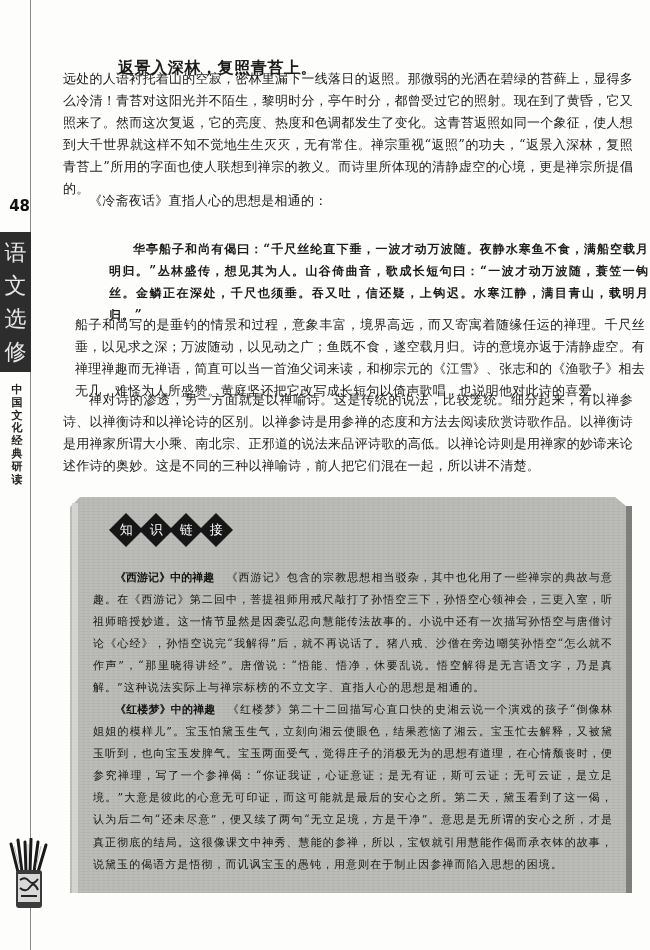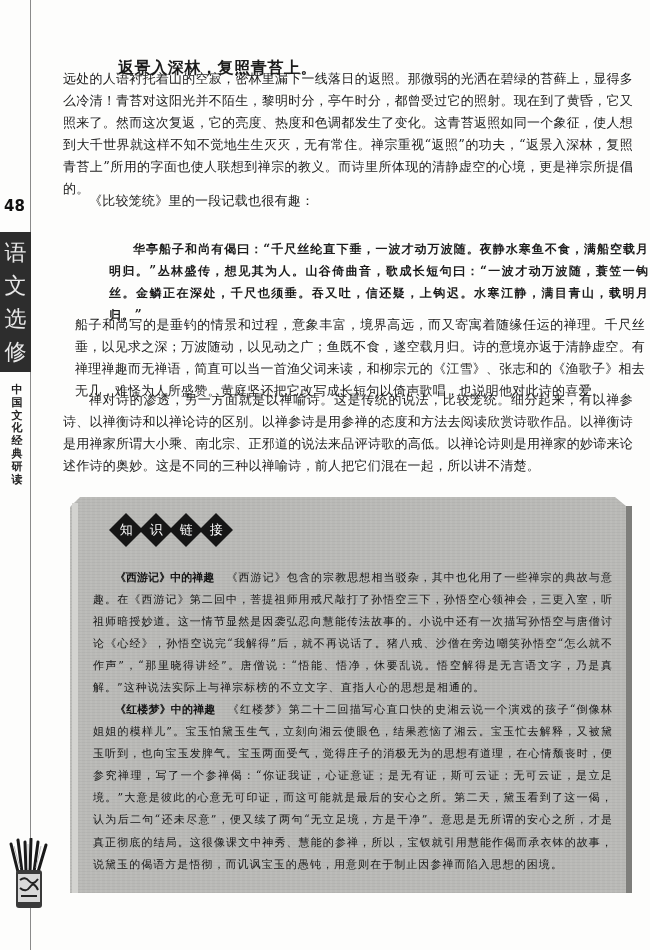--- a/index.html
+++ b/index.html
@@ -1,21 +1,21 @@
 <!DOCTYPE html>
 <html><head>
 <meta charset="utf-8">
 <style>
   html, body { margin:0; padding:0; }
   body {
     width:650px; height:950px; background:#fdfdfc; position:relative; overflow:hidden;
     font-family: "DejaVu Serif", "Liberation Serif", serif; color:#1b1b1b;
   }
   .margin-rule { position:absolute; left:30px; top:0; width:1px; height:950px; background:#8a8a8a; }
-  .page-num { position:absolute; left:4px; top:197px; width:26px; font-family:"DejaVu Sans", sans-serif; font-size:15px; font-weight:bold; text-align:left; color:#111; }
+  .page-num { position:absolute; left:4px; top:197px; width:26px; font-family:"DejaVu Sans", sans-serif; font-size:15px; font-weight:bold; text-align:right; color:#111; }
   .side-band {
     position:absolute; left:0; top:232px; width:31px; height:140px; background:#2d2d2d;
     display:flex; flex-direction:column; align-items:center; justify-content:space-around; padding:4px 0; box-sizing:border-box;
   }
   .side-band span { color:#e9e9e9; font-size:22px; line-height:26px; font-family:"DejaVu Serif", serif; }
   .side-sub {
     position:absolute; left:4px; top:384px; width:26px; display:flex; flex-direction:column; align-items:center;
   }
   .side-sub span { font-size:11px; font-weight:bold; line-height:12.8px; color:#222; }
   .brush-pot { position:absolute; left:8px; top:838px; width:42px; height:72px; }
@@ -83,21 +83,21 @@
     <line x1="28" y1="30" x2="33" y2="8"></line>
   </g>
   <rect x="8" y="32" width="26" height="38" rx="3" fill="#3a3a3a"></rect>
   <rect x="10" y="36" width="22" height="28" fill="#d8d8d8"></rect>
   <path d="M12 42 q5 -4 9 1 t9 -2 M12 50 q6 5 10 -1 t8 3 M13 58 h16" stroke="#222" stroke-width="2" fill="none"></path>
 </svg>
 
 <div class="poem-line">返景入深林，复照青苔上。</div>
 
 <p class="para" style="top:68px;margin:0;">远处的人语衬托着山的空寂，密林里漏下一线落日的返照。那微弱的光洒在碧绿的苔藓上，显得多么冷清！青苔对这阳光并不陌生，黎明时分，亭午时分，都曾受过它的照射。现在到了黄昏，它又照来了。然而这次复返，它的亮度、热度和色调都发生了变化。这青苔返照如同一个象征，使人想到大千世界就这样不知不觉地生生灭灭，无有常住。禅宗重视“返照”的功夫，“返景入深林，复照青苔上”所用的字面也使人联想到禅宗的教义。而诗里所体现的清静虚空的心境，更是禅宗所提倡的。</p>
-<p class="para indent" style="top:190px;margin:0;">《比较笼统》里的一段记载也很有趣：</p>
+<p class="para indent" style="top:190px;margin:0;">《冷斋夜话》直指人心的思想是相通的：</p>
 <p class="quote" style="top:222px;margin:16px;">华亭船子和尚有偈曰：“千尺丝纶直下垂，一波才动万波随。夜静水寒鱼不食，满船空载月明归。”丛林盛传，想见其为人。山谷倚曲音，歌成长短句曰：“一波才动万波随，蓑笠一钩丝。金鳞正在深处，千尺也须垂。吞又吐，信还疑，上钩迟。水寒江静，满目青山，载明月归。”</p>
 <p class="para" style="top:302px;margin:12px;">船子和尚写的是垂钓的情景和过程，意象丰富，境界高远，而又寄寓着随缘任运的禅理。千尺丝垂，以见求之深；万波随动，以见动之广；鱼既不食，遂空载月归。诗的意境亦返于清静虚空。有禅理禅趣而无禅语，简直可以当一首渔父词来读，和柳宗元的《江雪》、张志和的《渔歌子》相去无几，难怪为人所盛赞。黄庭坚还把它改写成长短句以倚声歌唱，也说明他对此诗的喜爱。</p>
 <p class="para indent" style="top:389px;margin:0;">禅对诗的渗透，另一方面就是以禅喻诗。这是传统的说法，比较笼统。细分起来，有以禅参诗、以禅衡诗和以禅论诗的区别。以禅参诗是用参禅的态度和方法去阅读欣赏诗歌作品。以禅衡诗是用禅家所谓大小乘、南北宗、正邪道的说法来品评诗歌的高低。以禅论诗则是用禅家的妙谛来论述作诗的奥妙。这是不同的三种以禅喻诗，前人把它们混在一起，所以讲不清楚。</p>
 
 <div class="kbox"></div>
 <div class="kbox-edge"></div>
 <div class="kbox-shadow"></div>
 
 <div class="badge-row">
   <div class="badge">

